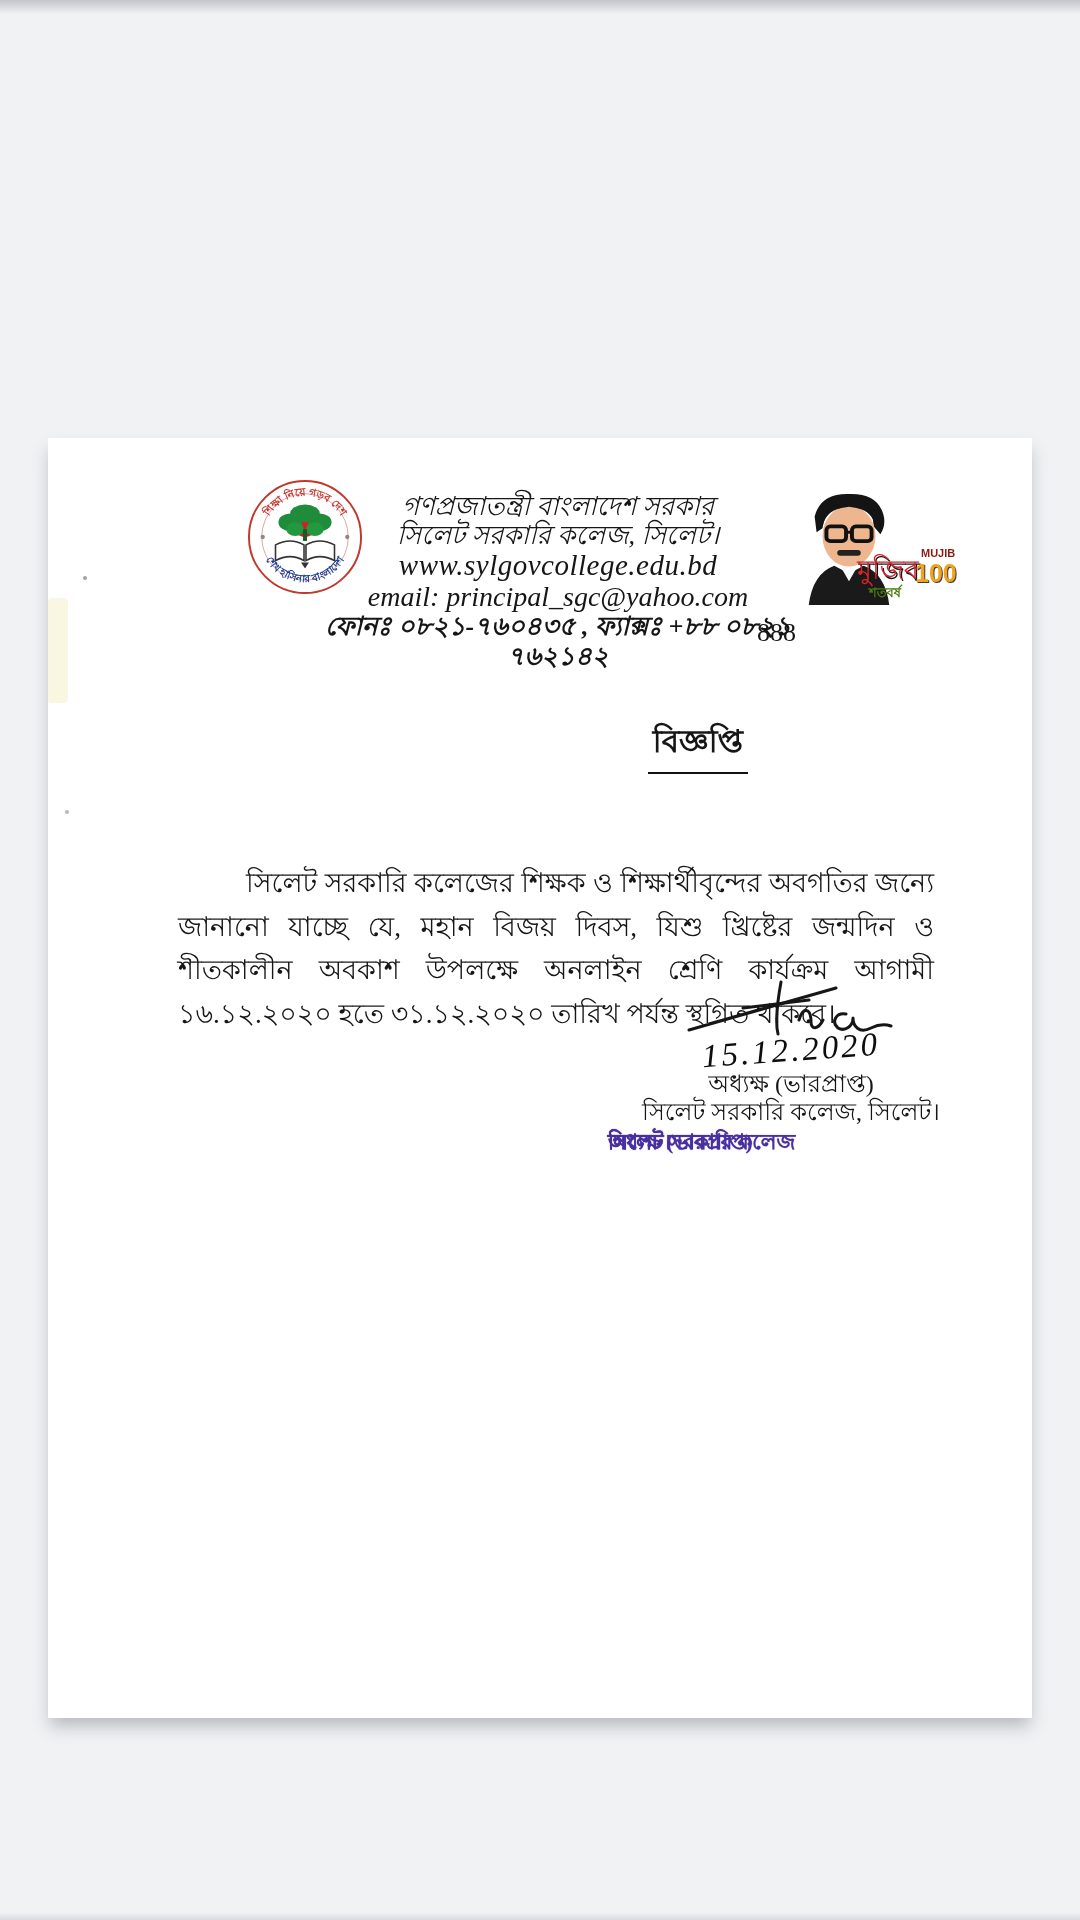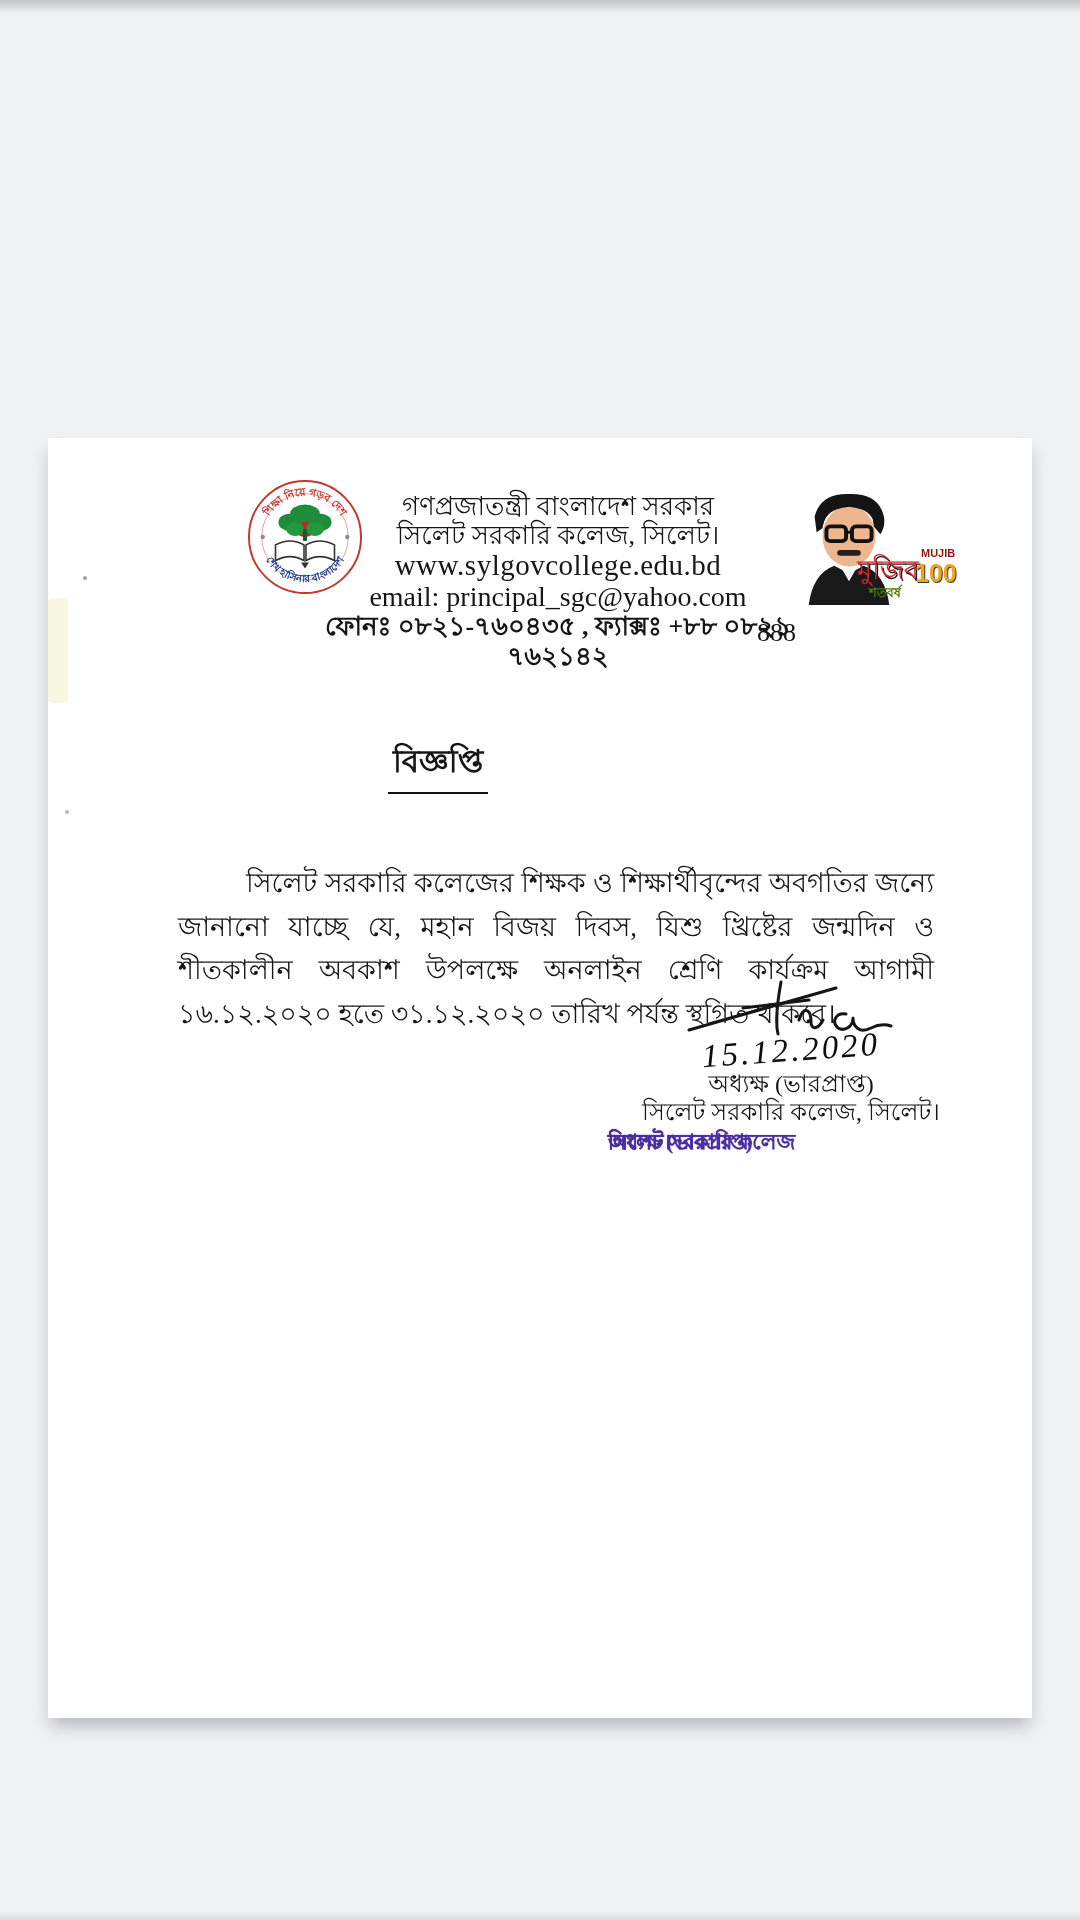--- a/index.html
+++ b/index.html
@@ -14,42 +14,42 @@
   .bottom-shade{position:absolute;left:0;bottom:0;width:1080px;height:8px;
     background:linear-gradient(#f1f2f4,#d9dbdf);}
   .doc{
     position:absolute;left:48px;top:438px;width:984px;height:1280px;
     background:#ffffff;
     box-shadow:0 10px 16px -2px rgba(90,95,105,.38);
   }
   .doc *{position:absolute;}
   
   .hdr{left:250px;top:54px;width:520px;text-align:center;}
-  .hdr div{position:static;}
+  .hdr div{position:static;font-style:italic;}
   .h-bn1{font-size:26px;line-height:29px;}
   .h-bn2{font-size:25px;line-height:29px;}
   .h-bn3{font-size:26px;line-height:29px;}
   .h-web{font-size:29px;line-height:31px;letter-spacing:.5px;}
   .h-mail{font-size:28px;line-height:31px;}
   .h-phone{font-size:26px;line-height:30px;font-weight:bold;}
   
   .seal{left:198px;top:40px;width:118px;height:118px;}
   
   .mlogo{left:747px;top:47px;width:160px;height:140px;}
   .mlogo .portrait{left:0;top:0;}
   .m-bn{left:62px;top:64px;font-size:27px;font-weight:normal;color:#d8232a;
     text-shadow:1.5px 1.5px 0 #151515;font-family:"Liberation Sans",sans-serif;}
   .m-en{left:126px;top:62px;font-size:11px;font-weight:bold;color:#8d1b13;
     font-family:"Liberation Sans",sans-serif;}
   .m-cent{left:74px;top:98px;font-size:13px;font-weight:bold;color:#4d7c0f;}
   .m-100{left:120px;top:74px;font-size:25px;font-weight:bold;color:#f2a31d;
     text-shadow:1px 1px 0 #3c3c3c;font-family:"Liberation Sans",sans-serif;}
   .m-888{left:709px;top:180px;width:120px;text-align:left;font-size:26px;}
   
-  .title{left:340px;top:299px;width:360px;text-align:left;}
+  .title{left:340px;top:279px;width:360px;text-align:right;}
   .title span{position:static;display:inline-block;font-size:31px;font-weight:bold;
     border-bottom:2.5px solid #111;padding:0 5px 3px;}
   .dateline{left:600px;top:308px;width:266px;text-align:right;font-size:26px;}
   .bodytext{left:130px;top:392px;width:756px;font-size:27px;line-height:43.5px;
     text-align:justify;text-indent:68px;margin-top:32px;}
   
   .sig{left:560px;top:540px;width:366px;text-align:center;}
   .sig > *{position:static;display:block;}
   .scribble{margin:0 auto;}
   .hand-date{font-size:33px;font-style:italic;letter-spacing:3px;color:#0d0d0d;

